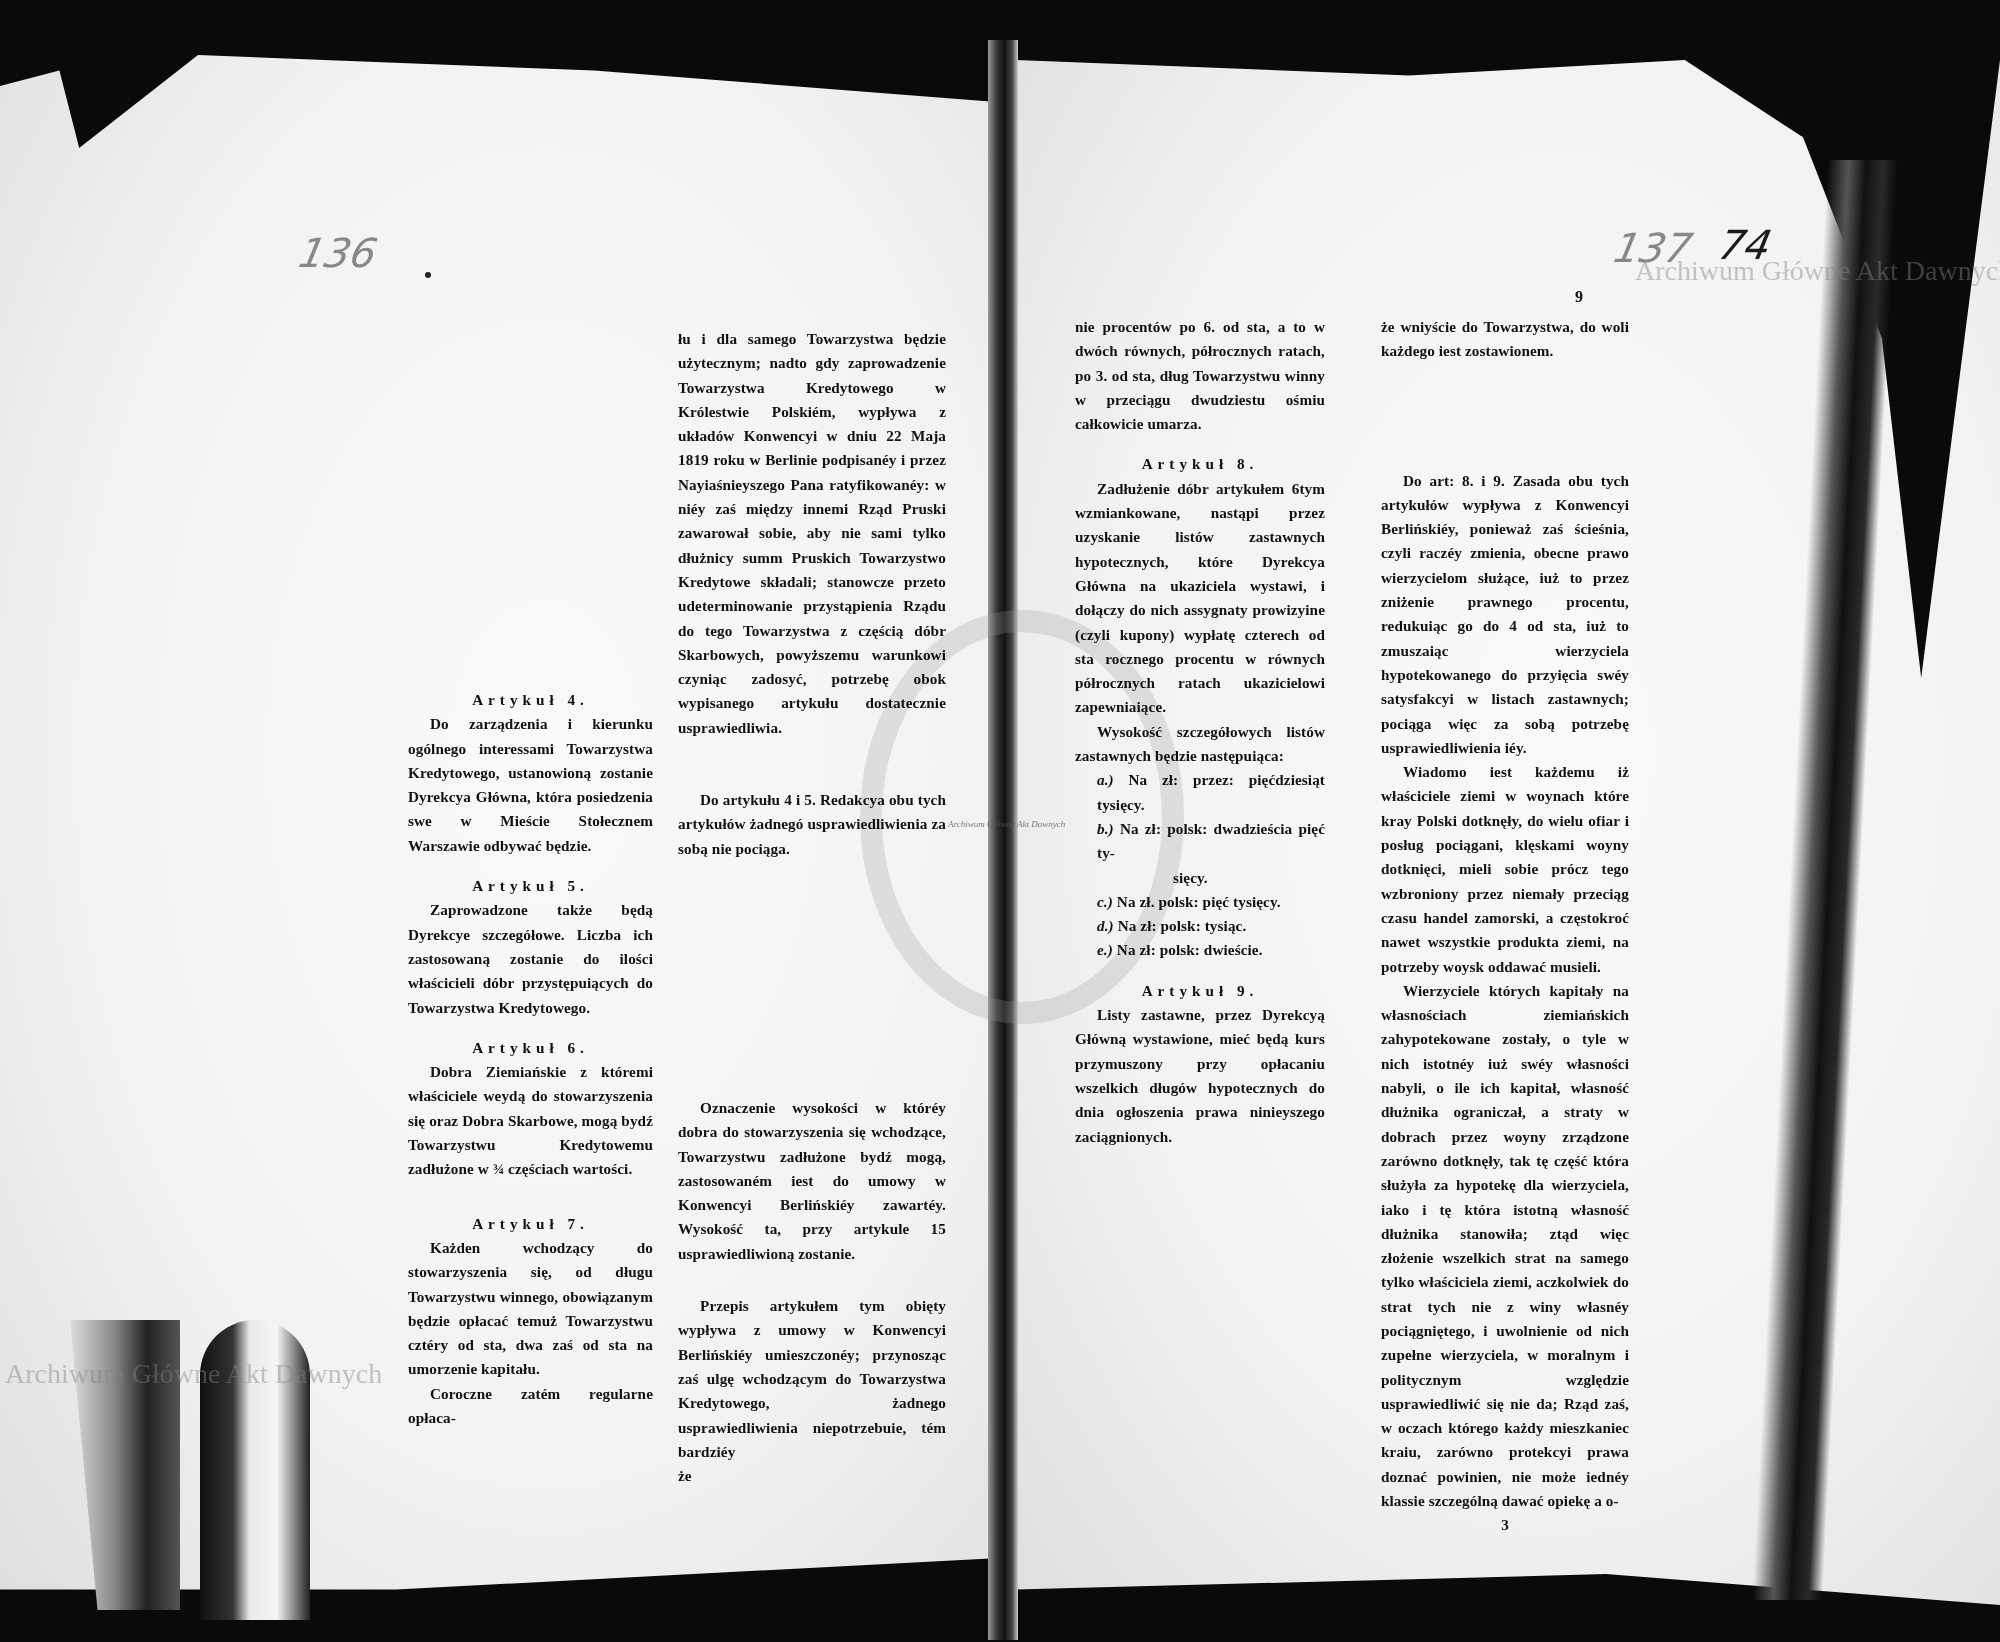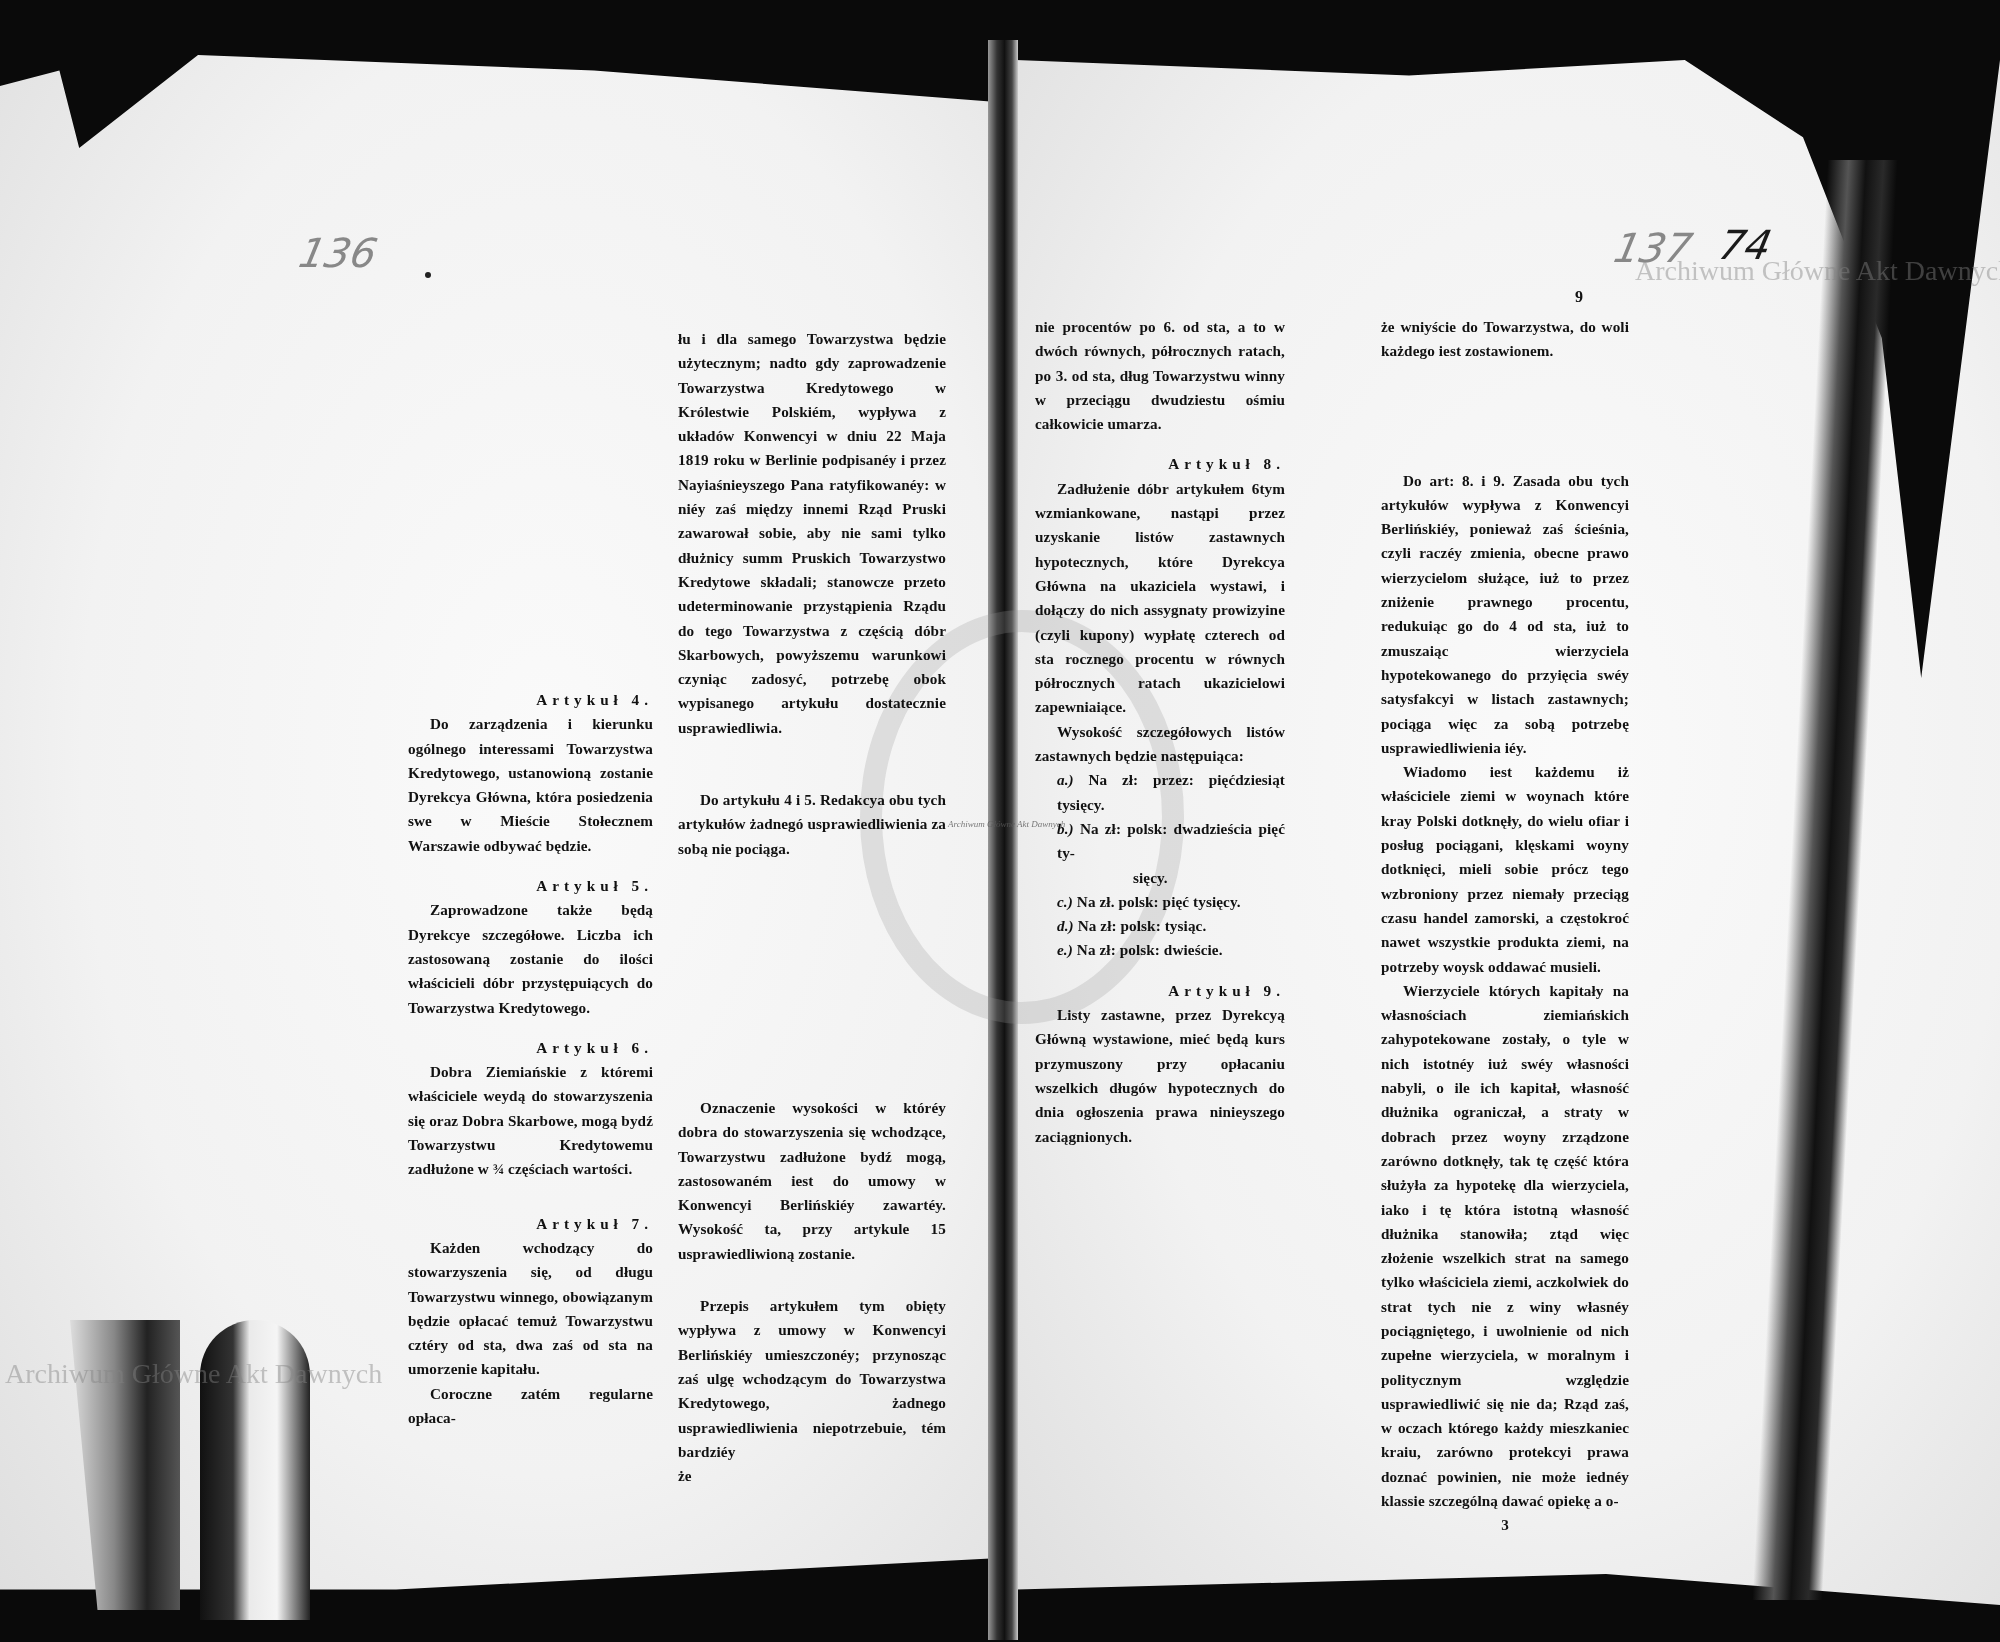--- a/index.html
+++ b/index.html
@@ -40,21 +40,21 @@
     background: linear-gradient(90deg, #ddd 0%, #888 40%, #222 70%, #555 100%);
     clip-path: polygon(0 0, 100% 0, 100% 100%, 25% 100%);
   }
   .col {
     position: absolute; font-size: 15.2px; line-height: 24.3px;
     font-weight: bold; text-align: justify; letter-spacing: 0.1px;
   }
   .col p { margin: 0; text-indent: 22px; }
   .col p.noind { text-indent: 0; }
   .col .head {
-    text-align: right; letter-spacing: 5px; margin-top: 16px; text-indent: 0;
+    text-align: center; letter-spacing: 5px; margin-top: 16px; text-indent: 0;
   }
   .col .gap { height: 28px; }
   .col .list-item { text-indent: 0; padding-left: 22px; }
   .col .list-cont { text-indent: 0; padding-left: 98px; }
   .pnum { position: absolute; font-weight: bold; font-size: 16px; }
   .hand {
     position: absolute; font-family: "DejaVu Sans", sans-serif;
     font-style: italic; color: #888; font-size: 40px; transform: skewX(-12deg);
   }
   .hand.dark { color: #1a1a1a; }
@@ -113,21 +113,21 @@
   <p>Do artykułu 4 i 5. Redakcya obu tych artykułów żadnegó usprawiedliwienia za sobą nie pociąga.</p>
   <div style="height:235px"></div>
   <p>Oznaczenie wysokości w któréy dobra do stowarzyszenia się wchodzące, Towarzystwu zadłużone bydź mogą, zastosowaném iest do umowy w Konwencyi Berlińskiéy zawartéy. Wysokość ta, przy artykule 15 usprawiedliwioną zostanie.</p>
   <div class="gap"></div>
   <p>Przepis artykułem tym obięty wypływa z umowy w Konwencyi Berlińskiéy umieszczonéy; przynosząc zaś ulgę wchodzącym do Towarzystwa Kredytowego, żadnego usprawiedliwienia niepotrzebuie, tém bardziéy</p>
   <div style="text-align:left">że</div>
 </div>
 
 <div class="pnum" style="left:1575px; top:288px;">9</div>
 
-<div class="col" style="left:1035px; top:315px; width:250px;">
+<div class="col" style="left:1075px; top:315px; width:250px;">
   <p class="noind">nie procentów po 6. od sta, a to w dwóch równych, półrocznych ratach, po 3. od sta, dług Towarzystwu winny w przeciągu dwudziestu ośmiu całkowicie umarza.</p>
   <div class="head">Artykuł 8.</div>
   <p>Zadłużenie dóbr artykułem 6tym wzmiankowane, nastąpi przez uzyskanie listów zastawnych hypotecznych, które Dyrekcya Główna na ukaziciela wystawi, i dołączy do nich assygnaty prowizyine (czyli kupony) wypłatę czterech od sta rocznego procentu w równych półrocznych ratach ukazicielowi zapewniaiące.</p>
   <p>Wysokość szczegółowych listów zastawnych będzie następuiąca:</p>
   <div class="list-item"><i>a.)</i> <span>Na zł: przez: pięćdziesiąt tysięcy.</span></div>
   <div class="list-item"><i>b.)</i> <span>Na zł: polsk: dwadzieścia pięć ty-</span></div>
   <div class="list-cont">sięcy.</div>
   <div class="list-item"><i>c.)</i> <span>Na zł. polsk: pięć tysięcy.</span></div>
   <div class="list-item"><i>d.)</i> <span>Na zł: polsk: tysiąc.</span></div>
   <div class="list-item"><i>e.)</i> <span>Na zł: polsk: dwieście.</span></div>

